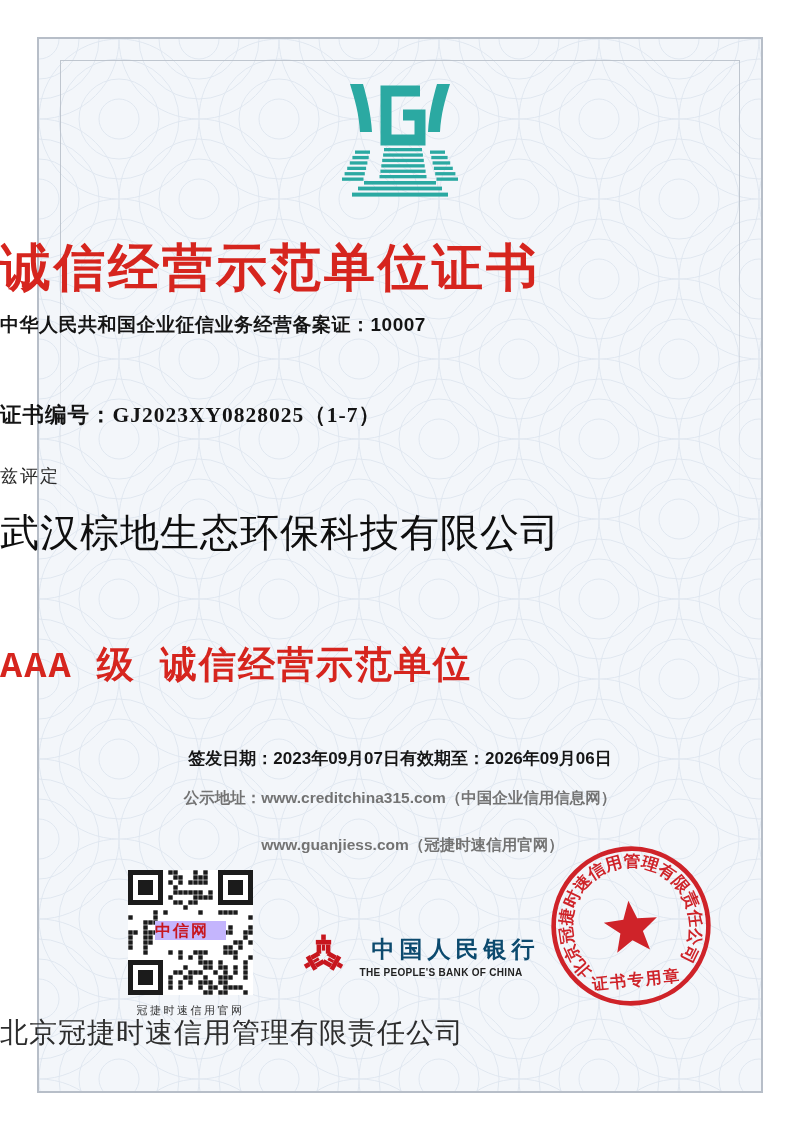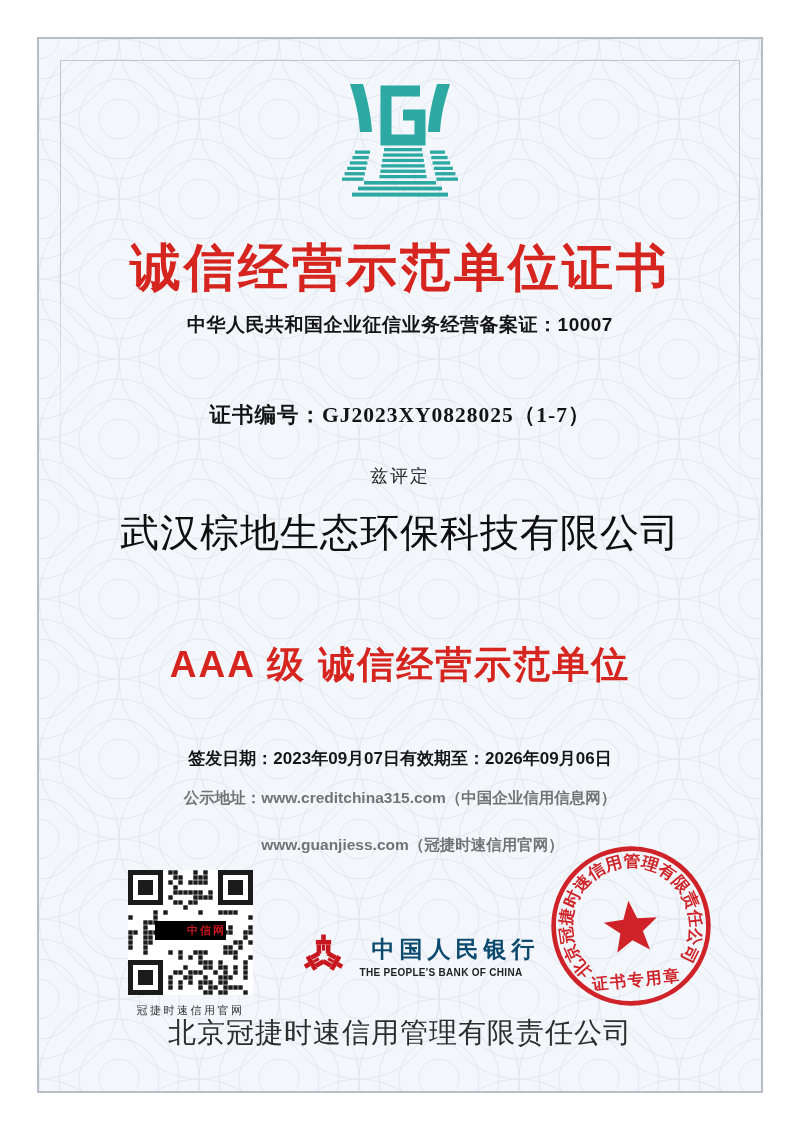--- a/index.html
+++ b/index.html
@@ -16,38 +16,38 @@
   .frame-outer{position:absolute;inset:37px;border:2px solid var(--frame);}
   .frame-inner{
     position:absolute;inset:60px;border:1px solid var(--frame);opacity:.85;
     -webkit-mask-image:linear-gradient(to bottom,#000 0%,#000 18%,rgba(0,0,0,.35) 32%,transparent 45%);
     mask-image:linear-gradient(to bottom,#000 0%,#000 18%,rgba(0,0,0,.35) 32%,transparent 45%);
   }
   .pat{stroke:var(--pattern-line);}
   .teal{fill:var(--logo-teal);}
   .teal-g{stroke:var(--logo-teal);fill:none;}
 
-  .abs-center{position:absolute;left:0;width:100%;text-align:center;white-space:nowrap;}
+  .abs-center{position:absolute;left:0;width:100%;text-align:left;white-space:nowrap;}
   .logo{position:absolute;left:334px;top:84px;}
   .title{top:240px;font-size:51px;font-weight:bold;color:var(--title-red);letter-spacing:3px;line-height:1.1;}
   .subtitle{top:312px;font-size:19px;font-weight:bold;color:#151515;letter-spacing:.5px;}
   .cert-no{top:400px;font-size:21.5px;font-weight:bold;letter-spacing:1px;color:#141414;
     font-family:"Liberation Serif","DejaVu Serif",serif;}
   .hereby{top:464px;font-size:18px;color:#2b2b2b;letter-spacing:2px;font-family:"Liberation Serif","DejaVu Serif",serif;}
   .company{top:506px;font-size:39px;color:#0f0f0f;letter-spacing:1px;font-family:"Liberation Serif","DejaVu Serif",serif;}
-  .rating{top:640px;font-size:37px;font-weight:bold;color:var(--title-red);letter-spacing:2px;}
+  .rating{top:640px;font-size:37px;font-weight:bold;color:var(--title-red);letter-spacing:2px;font-family:Liberation Mono, monospace;}
   .dates{position:absolute;top:747px;left:0;width:100%;display:flex;justify-content:center;
     font-size:17px;font-weight:bold;color:#161616;}
   .publicity{position:absolute;top:786px;left:0;width:100%;display:flex;justify-content:center;
     font-size:15.5px;font-weight:bold;line-height:23px;color:#737373;}
   .pub-urls{display:flex;flex-direction:column;align-items:flex-start;gap:24px;}
 
   .qr-block{position:absolute;left:128px;top:870px;width:125px;}
-  .qr-label{position:absolute;top:51px;left:27px;right:27px;text-align:right;background:#000000;
-    color:var(--bank-red);font-size:11px;line-height:15px;font-weight:bold;padding:2px 0;
+  .qr-label{position:absolute;top:51px;left:27px;right:27px;text-align:left;background:#c4b5fd;
+    color:var(--bank-red);font-size:16px;line-height:15px;font-weight:bold;padding:2px 0;
     font-family:"Liberation Serif","DejaVu Serif",serif;letter-spacing:2px;}
   .qr-caption{position:absolute;top:133px;left:-20px;right:-20px;text-align:center;
     font-size:11px;letter-spacing:2.5px;color:#333;}
 
   .regulator{position:absolute;top:880px;left:414px;transform:translateX(-50%);white-space:nowrap;
     font-size:20px;font-weight:bold;color:#1c1c1c;font-family:"Liberation Serif","DejaVu Serif",serif;}
   .bank-row{position:absolute;top:926px;left:420px;transform:translateX(-50%);
     display:flex;align-items:center;gap:13px;height:60px;}
   .bank-fill{fill:var(--bank-red);}
   .bank-cn{font-size:23px;font-weight:900;letter-spacing:5px;color:#0c4a6e;

